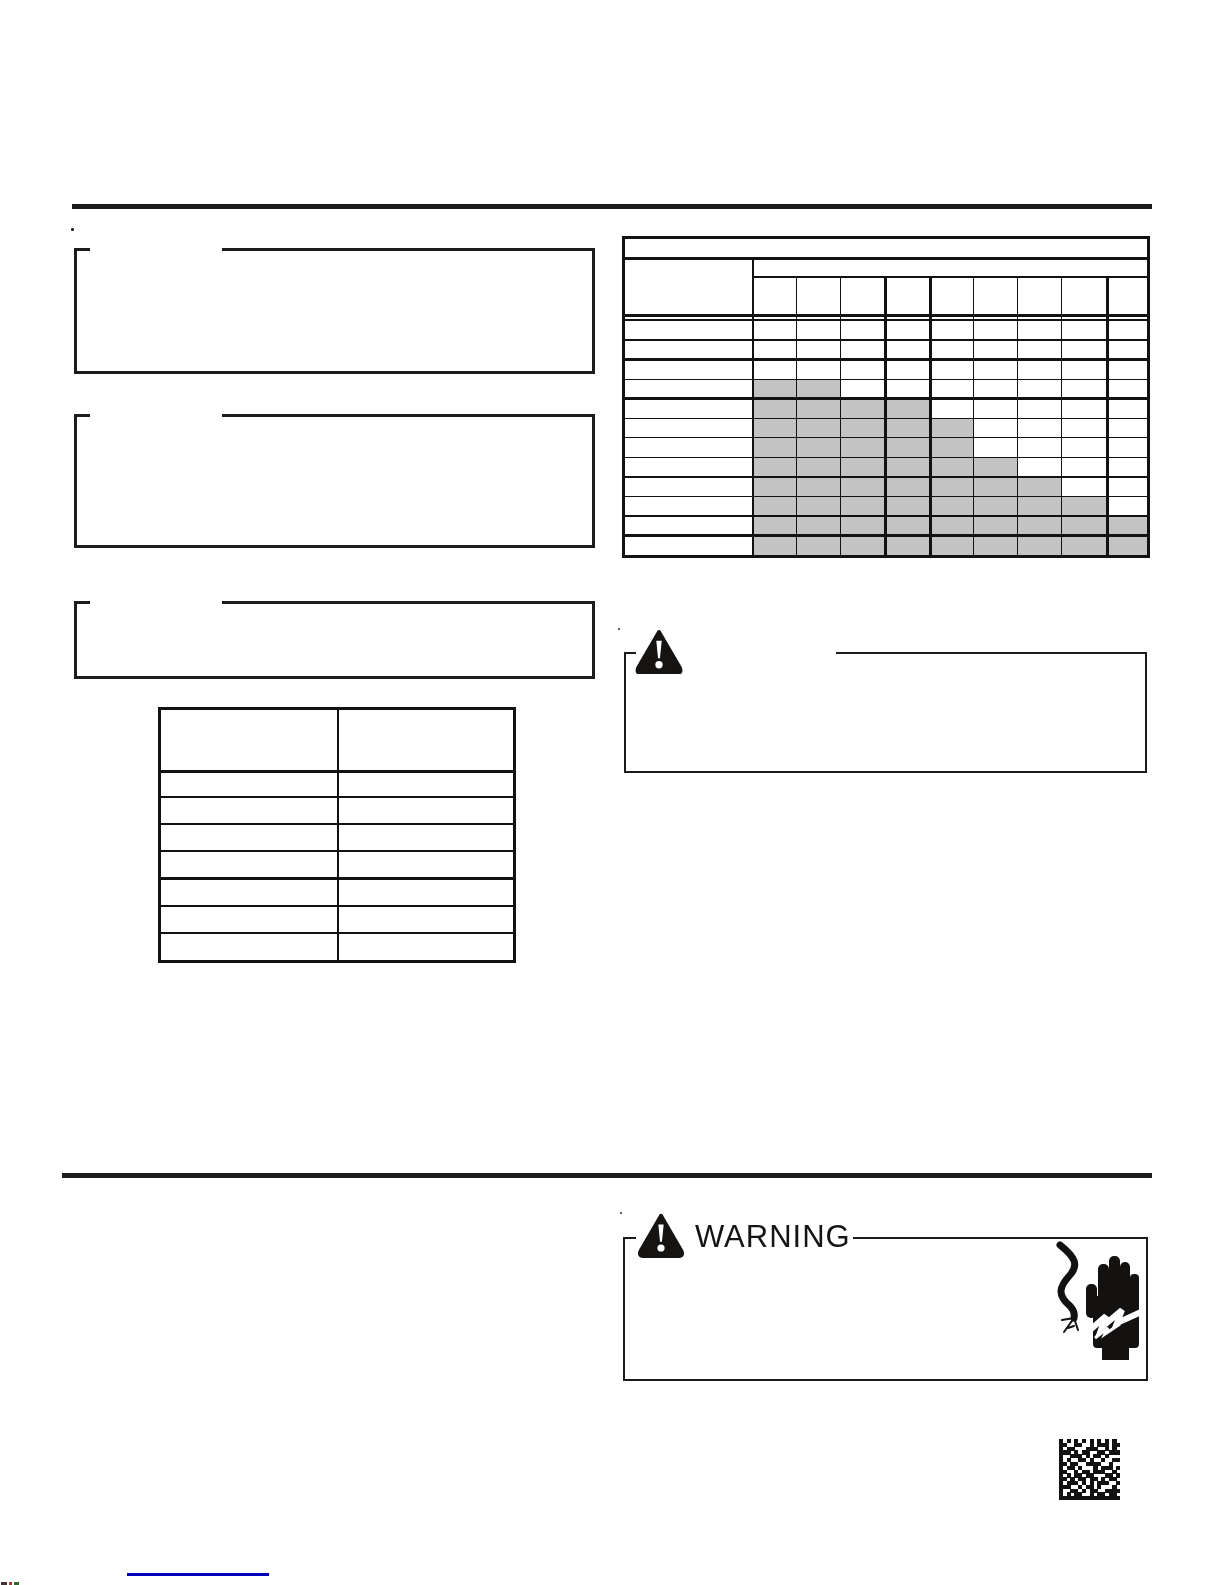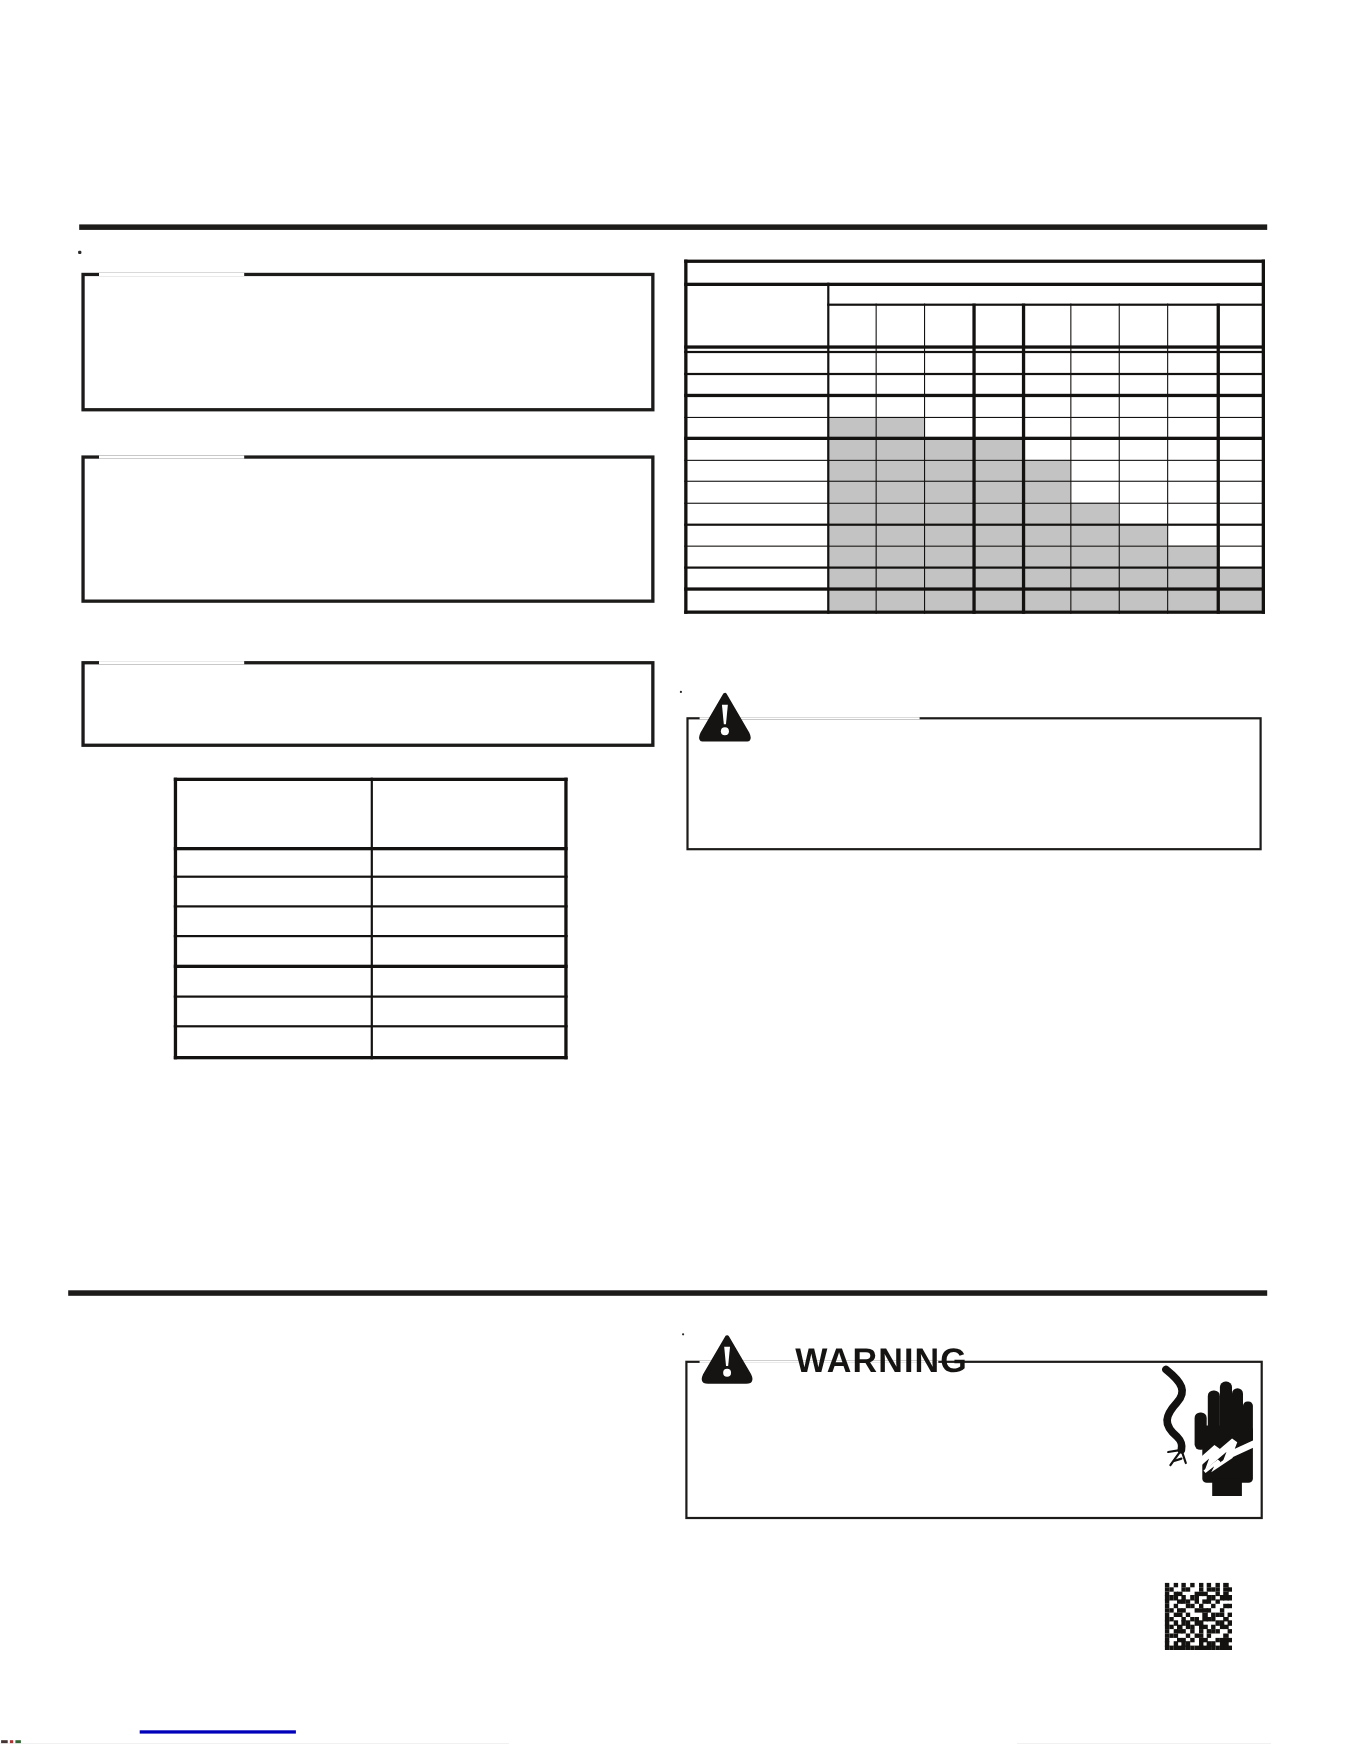--- a/index.html
+++ b/index.html
@@ -28,26 +28,25 @@
     position:absolute;
     border:2px solid #1d1b1a;
     box-sizing:border-box;
     background:#ffffff;
   }
   .warnbox .gap{
     position:absolute;top:-2px;height:2px;background:#ffffff;
   }
   .warning-word{
     position:absolute;
-    font-weight:bold;
+    font-weight:normal;
     font-size:31px;
     letter-spacing:1px;
     color:#161413;
     line-height:1;
-    margin-left:28px;
   }
   .gridbox{position:absolute;}
   .gridbox .ln{position:absolute;background:#141211;}
   .gridbox .shade{position:absolute;}
   .dot{position:absolute;background:#2a2a2a;border-radius:1px;}
   .blue-underline{position:absolute;background:#0000bb;}
   .artifact-strip{position:absolute;display:flex;gap:2px;}
   .artifact-strip span{display:block;height:3px;}
   svg{display:block;}
 </style>

